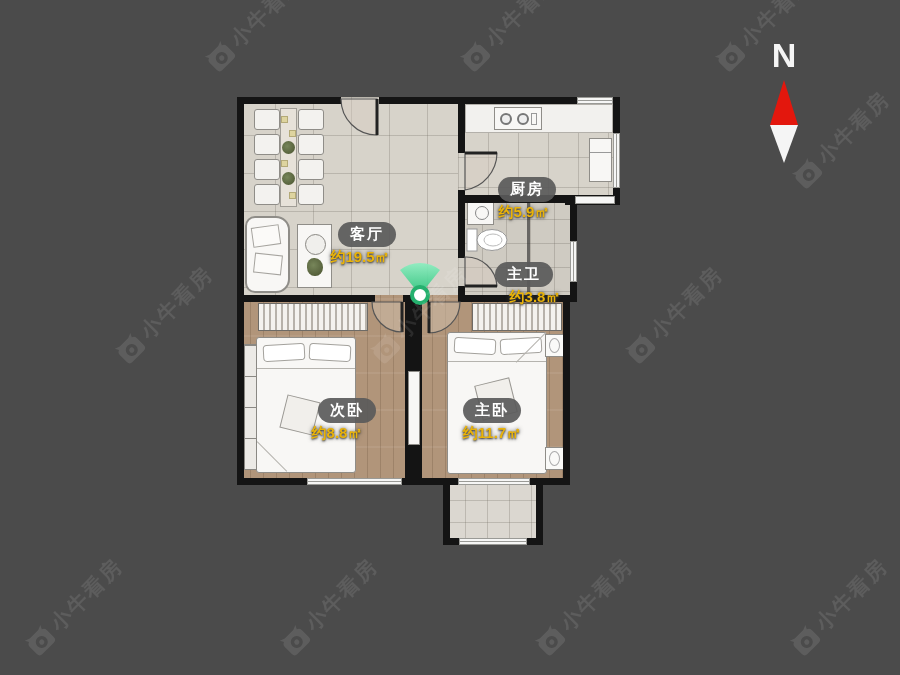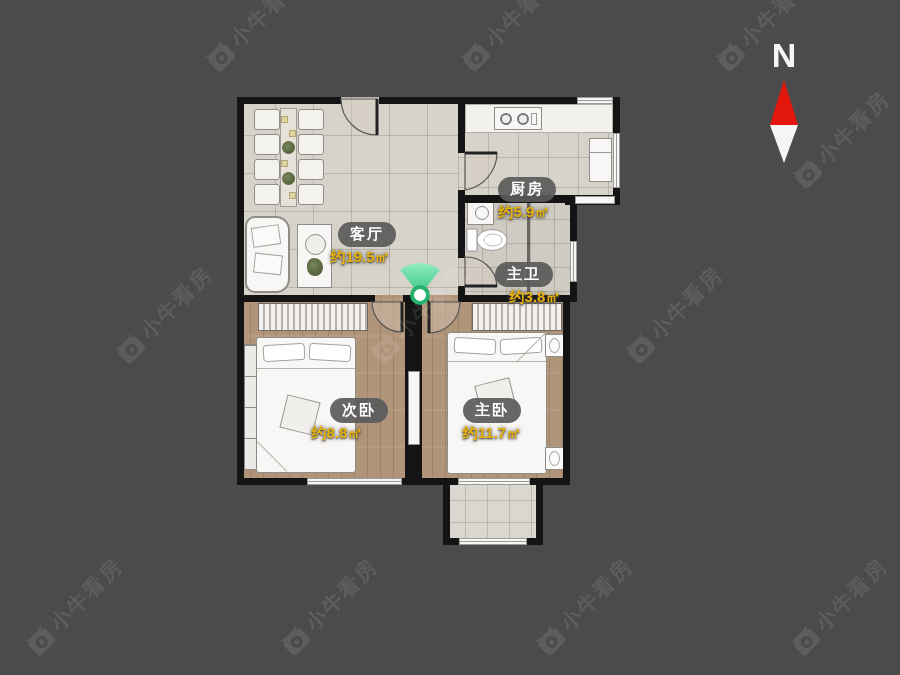--- a/index.html
+++ b/index.html
@@ -205,21 +205,21 @@
       <circle cx="420" cy="295" r="8" fill="#fff" stroke="#25b06e" stroke-width="4"></circle>
     </g>
   </svg>
 
   <div class="pill" style="left:367px;top:222px;">客厅</div>
   <div class="area" style="left:360px;top:248px;">约19.5㎡</div>
   <div class="pill" style="left:527px;top:177px;">厨房</div>
   <div class="area" style="left:524px;top:203px;">约5.9㎡</div>
   <div class="pill" style="left:524px;top:262px;text-align:center;">主卫</div>
   <div class="area" style="left:515px;top:288px;margin-left:20px;">约3.8㎡</div>
-  <div class="pill" style="left:347px;top:398px;margin-left:12px;">次卧</div>
+  <div class="pill" style="left:347px;top:398px;">次卧</div>
   <div class="area" style="left:337px;top:424px;">约8.8㎡</div>
   <div class="pill" style="left:492px;top:398px;">主卧</div>
   <div class="area" style="left:492px;top:424px;">约11.7㎡</div>
 
   <div class="compass">
     <div class="compass-n">N</div>
     <svg width="44" height="90" style="display:block;margin-left:4px;">
       <polygon points="22,5 8,50 36,50" fill="#e3170d"></polygon>
       <polygon points="8,50 22,88 36,50" fill="#f5f5f5"></polygon>
     </svg>

